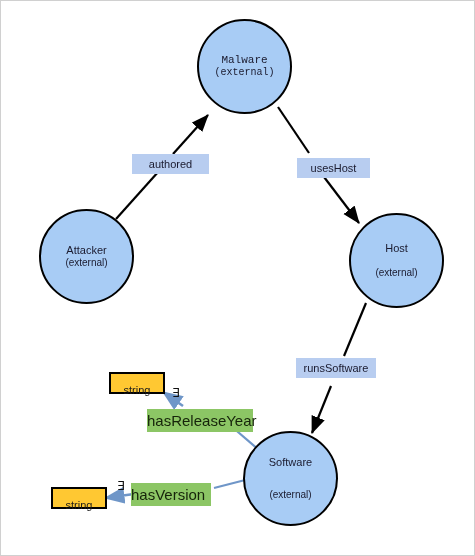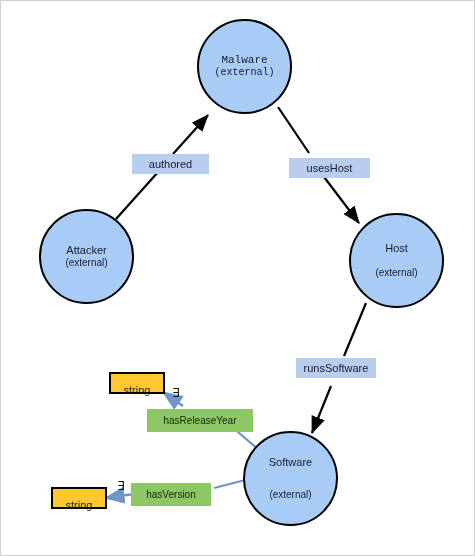--- a/index.html
+++ b/index.html
@@ -63,24 +63,23 @@
     text-align: center;
     white-space: nowrap;
     box-sizing: border-box;
   }
 
   
   .prop-label {
     position: absolute;
     background: #8cc665;
     color: #16240a;
-    font-size: 10px;
+    font-size: 15px;
     line-height: 23px;
     height: 23px;
-    text-align: center;
     white-space: nowrap;
     box-sizing: border-box;
   }
 
   
   .datatype {
     position: absolute;
     background: #ffc832;
     border: 2px solid #000000;
     color: #1a1a1a;
@@ -158,21 +157,21 @@
     <span class="node-sub">(external)</span>
   </div>
 
   <div class="node" id="node-software" style="left:242px; top:430px; width:95px; height:95px;gap:20px;">
     <span class="node-title">Software</span>
     <span class="node-sub">(external)</span>
   </div>
 
   <div class="edge-label" style="left:131px; top:153px; width:77px;">authored</div>
 
-  <div class="edge-label" style="left:288px; top:157px; width:81px;">usesHost</div>
+  <div class="edge-label" style="left:296px; top:157px; width:73px;">usesHost</div>
 
   <div class="edge-label" style="left:295px; top:357px; width:80px;">runsSoftware</div>
 
   <div class="prop-label" style="left:146px; top:408px; width:106px;">hasReleaseYear</div>
 
   <div class="prop-label" style="left:130px; top:475px; width:80px;margin-top:7px;">hasVersion</div>
 
   <div class="datatype" style="left:108px; top:371px; width:56px;">string</div>
 
   <div class="datatype" style="left:50px; top:486px; width:56px;">string</div>

